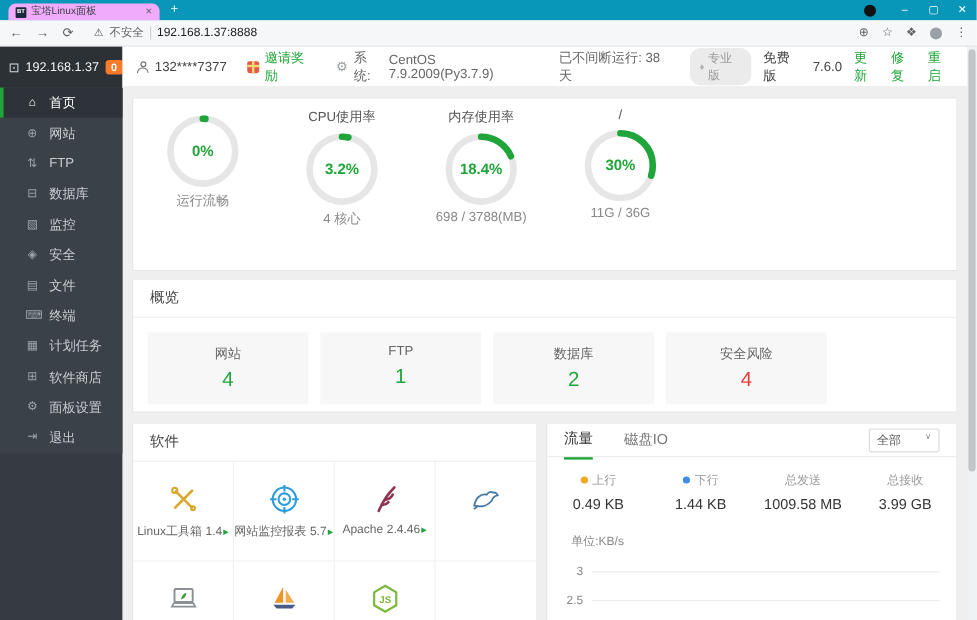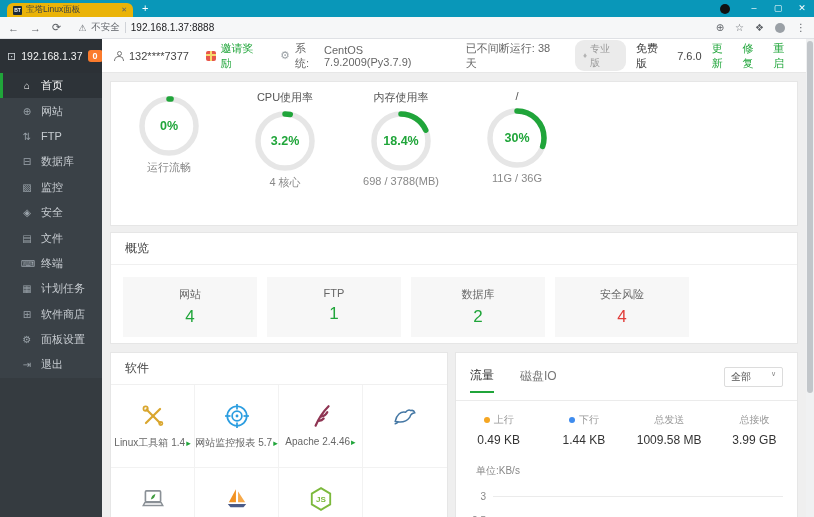--- a/index.html
+++ b/index.html
@@ -2,21 +2,21 @@
 <html><head>
 <meta charset="utf-8">
 <style>
   * { margin:0; padding:0; box-sizing:border-box; }
   html,body { width:814px; height:517px; overflow:hidden; }
   body { font-family:"Liberation Sans","DejaVu Sans",sans-serif; background:#fff; }
   .screen { position:relative; width:814px; height:517px; overflow:hidden; }
 
   
   .tabstrip { position:absolute; left:0; top:0; width:814px; height:17px; background:#0997b9; }
-  .tab { position:absolute; left:7px; top:3px; width:126px; height:14px; background:#eab308;
+  .tab { position:absolute; left:7px; top:3px; width:126px; height:14px; background:#f0abfc;
          border-radius:6px 6px 0 0; display:flex; align-items:center; padding:0 6px; gap:4px; }
   .favicon { width:9px; height:9px; background:#1b2a38; color:#fff; font-size:5px; font-weight:bold;
              display:flex; align-items:center; justify-content:center; border-radius:1px; flex:none; }
   .tab-title { font-size:8.5px; color:#3c4043; white-space:nowrap; overflow:hidden; flex:1; }
   .tab-close { font-size:7px; color:#5f6368; flex:none; }
   .newtab { position:absolute; left:142px; top:2px; color:#fff; font-size:11px; line-height:13px; }
   .winctrls { position:absolute; right:0; top:0; height:17px; display:flex; align-items:center; }
   .win-avatar { width:10px; height:10px; border-radius:50%; background:#111; margin-right:12px; }
   .wc { width:24px; text-align:center; color:#fff; font-size:9px; line-height:17px; }
 
@@ -100,21 +100,21 @@
   .sw-cell { height:83px; border-right:1px solid #f2f2f2; border-bottom:1px solid #f2f2f2;
              text-align:center; cursor:pointer; }
   .sw-cell:nth-child(4n) { border-right:none; }
   .sw-ico { width:26px; height:26px; margin:18px auto 0;text-align:right; }
   .sw-ico svg { width:26px; height:26px; }
   .sw-label { font-size:10px; color:#666; margin-top:7px; white-space:nowrap; }
   .sw-label .ver { margin-left:3px; }
   .run { color:#20a53a; font-size:9px; margin-left:1px; }
 
   .card-traffic { left:353px; top:279px; width:343px; height:238px; }
-  .traffic-tabs { height:48px; display:flex; align-items:center; padding:0 14px;
+  .traffic-tabs { height:28px; display:flex; align-items:center; padding:0 14px;
                   border-bottom:1px solid #ebebeb; gap:26px; }
   .tab-item { font-size:12px; color:#777; height:32px; display:flex; align-items:center; cursor:pointer; }
   .tab-item.active { color:#333; border-bottom:2px solid #20a53a; }
   .filter-select { margin-left:auto; border:1px solid #dcdcdc; border-radius:2px; padding:2px 6px;
                    font-size:10px; color:#555; display:flex; align-items:flex-start; gap:20px; cursor:pointer; }
   .caret { font-size:7px; color:#888; }
   .stats-row { display:flex; margin-top:12px;align-items:center; }
   .stat { flex:1; text-align:center; }
   .stat-label { font-size:10px; color:#999; display:flex; align-items:center; justify-content:center; gap:4px; }
   .dot { width:6px; height:6px; border-radius:50%; display:inline-block; }

